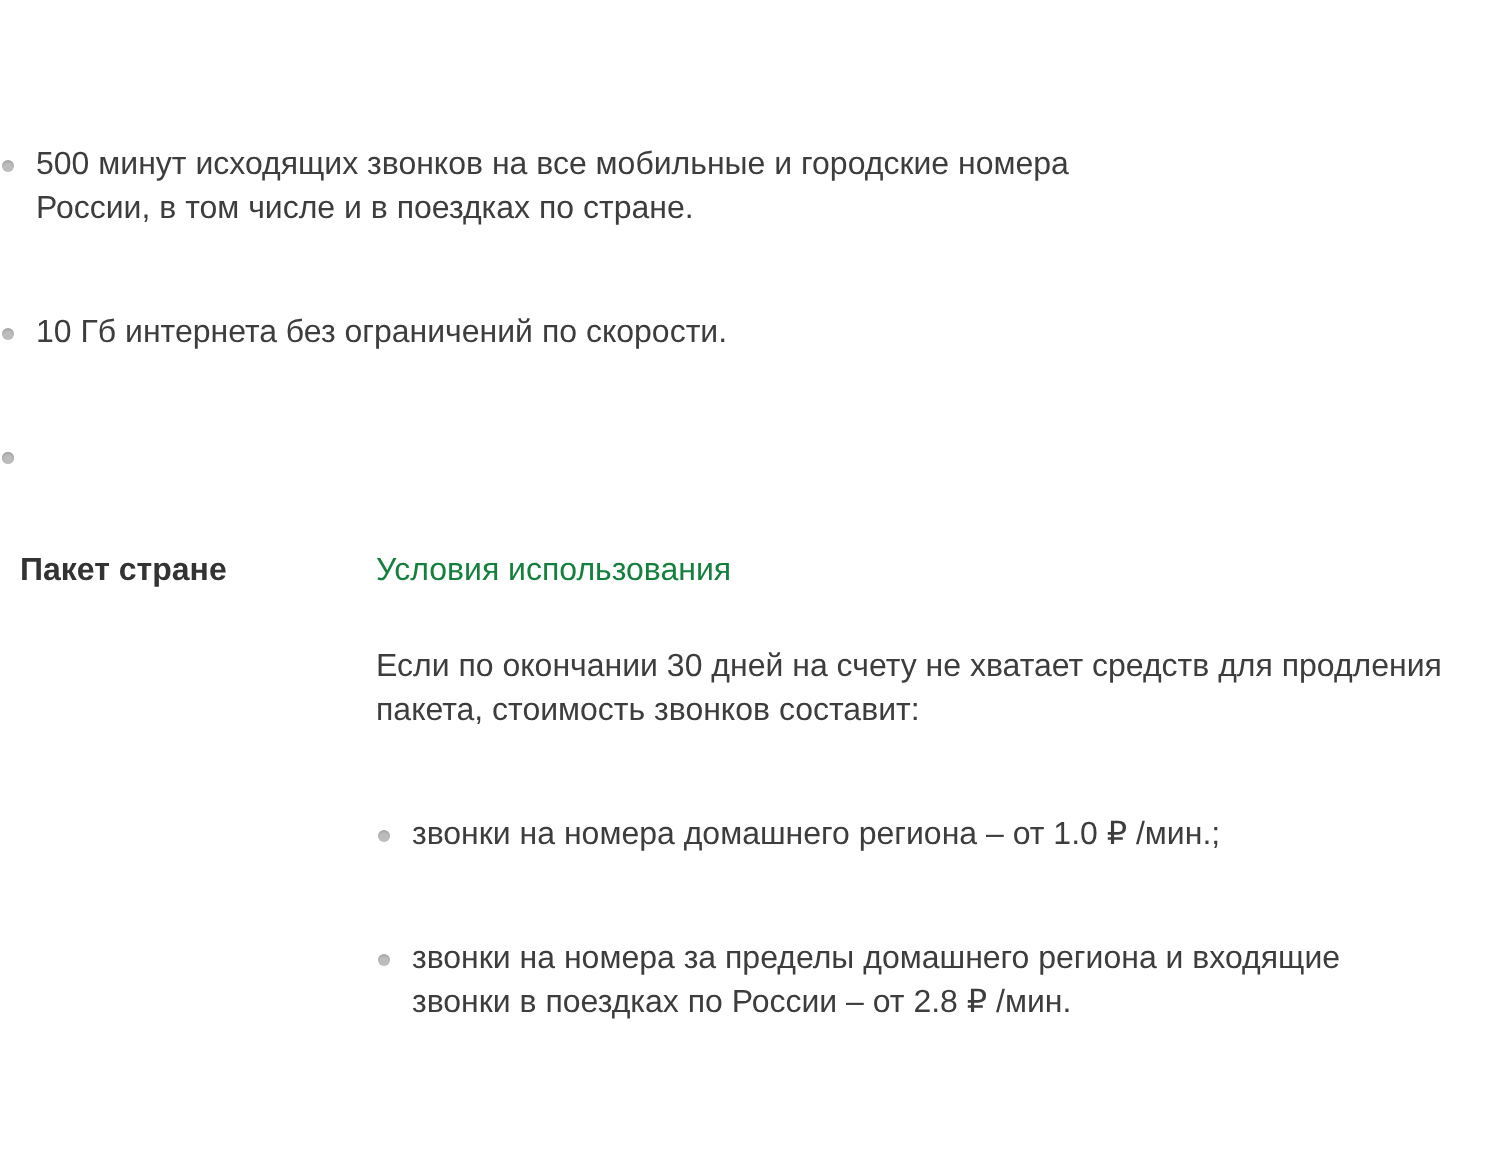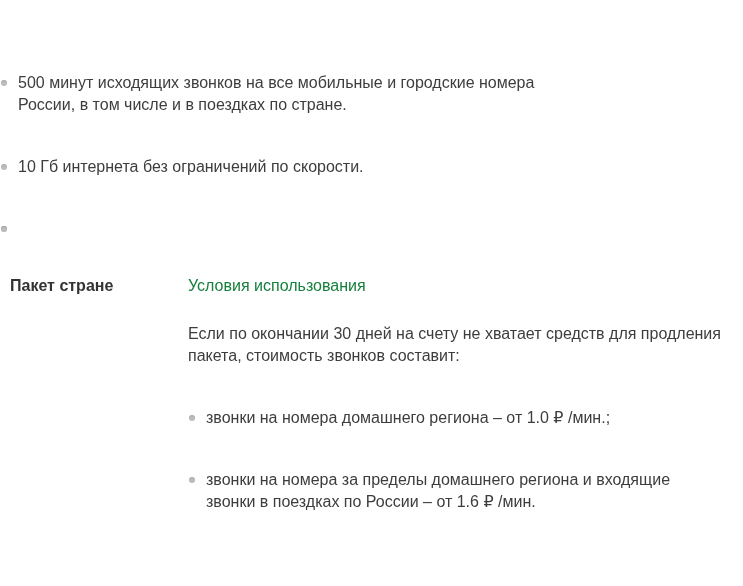--- a/index.html
+++ b/index.html
@@ -89,19 +89,19 @@
     <div class="col-right">
       <p class="muted">Условия использования</p>
       <p class="tight">Если по окончании 30 дней на счету не хватает средств для продления пакета, стоимость звонков составит:</p>
       <ul class="dotted">
         <li>
           <span class="dot"></span>
           <span>звонки на номера домашнего региона – от 1.0 ₽ /мин.;</span>
         </li>
         <li>
           <span class="dot"></span>
-          <span>звонки на номера за пределы домашнего региона и входящие звонки в поездках по России – от 1.6 ₽ /мин.</span>
+          <span>звонки на номера за пределы домашнего региона и входящие звонки в поездках по России – от 2.8 ₽ /мин.</span>
         </li>
       </ul>
     </div>
   </section>
 
 </div>
 
 </body></html>

